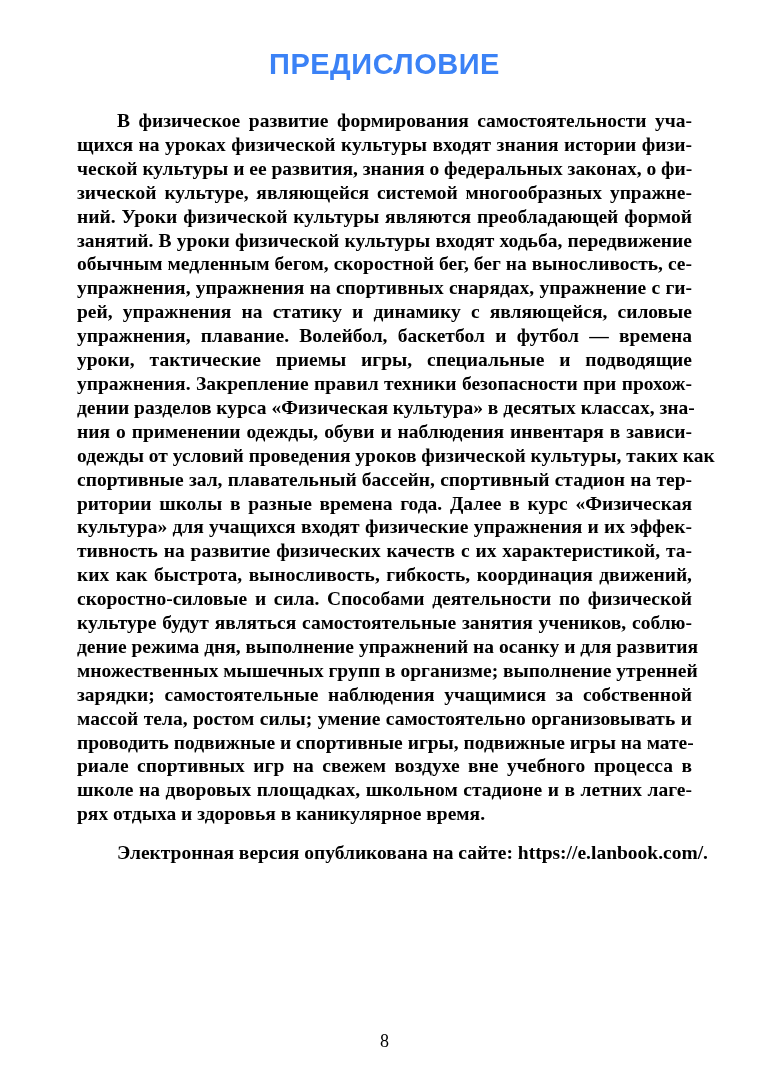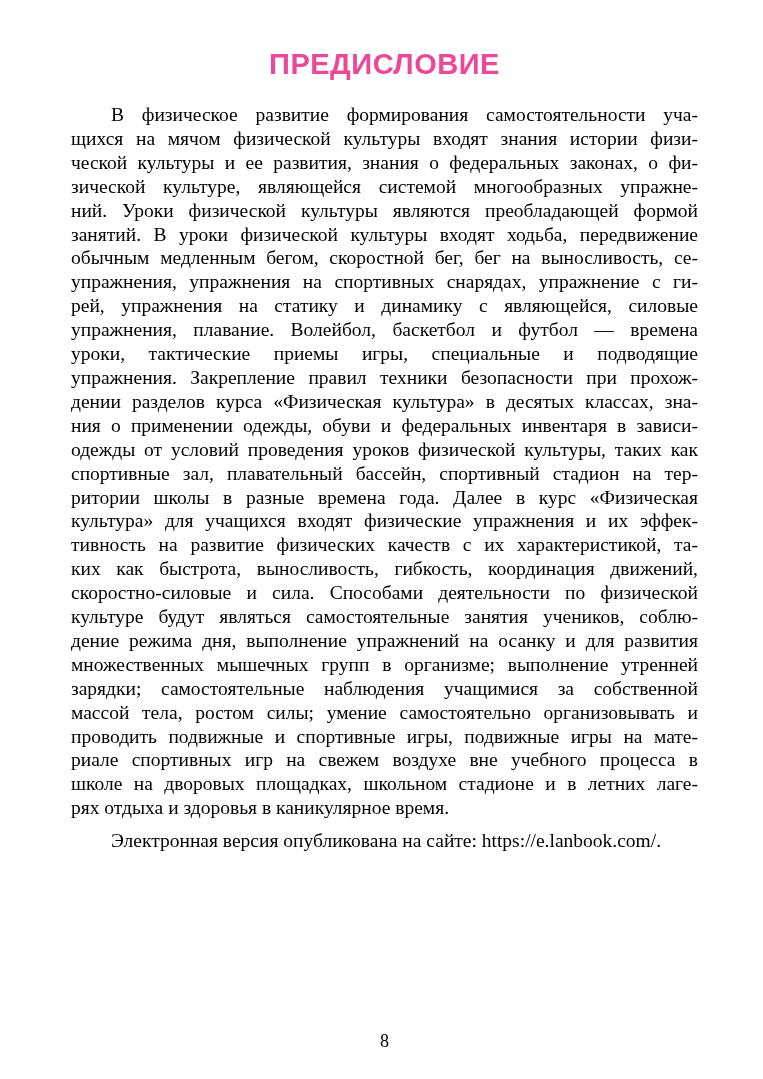--- a/index.html
+++ b/index.html
@@ -21,31 +21,32 @@
     top: 48px;
     left: 62px;
     width: 645px;
     margin: 0;
     text-align: center;
     font-family: "Liberation Sans", sans-serif;
     font-weight: bold;
     font-size: 29px;
     line-height: 32px;
     letter-spacing: 0.5px;
-    color: #ec4899;
+    color: #3b82f6;
   }
   .body-text {
     position: absolute;
     top: 94px;
     left: 62px;
     width: 645px;
   }
   .paragraph {
-    margin: 9px;
+    margin: 15px;
     padding: 0;
+    font-weight: bold;
   }
   .line {
     font-family: "Liberation Serif", serif;
     font-size: 19.5px;
     line-height: 23.9px;
     text-align: justify;
     text-align-last: justify;
     white-space: nowrap;
     color: #000000;
   }
@@ -70,33 +71,33 @@
 <body>
 
 <div class="page">
 
   <h1 class="title">ПРЕДИСЛОВИЕ</h1>
 
   <div class="body-text">
 
     <div class="paragraph">
       <div class="line indent">В физическое развитие формирования самостоятельности уча-</div>
-      <div class="line">щихся на мячом физической культуры входят знания истории физи-</div>
+      <div class="line">щихся на уроках физической культуры входят знания истории физи-</div>
       <div class="line">ческой культуры и ее развития, знания о федеральных законах, о фи-</div>
       <div class="line">зической культуре, являющейся системой многообразных упражне-</div>
       <div class="line">ний. Уроки физической культуры являются преобладающей формой</div>
       <div class="line">занятий. В уроки физической культуры входят ходьба, передвижение</div>
       <div class="line">обычным медленным бегом, скоростной бег, бег на выносливость, се-</div>
       <div class="line">упражнения, упражнения на спортивных снарядах, упражнение с ги-</div>
       <div class="line">рей, упражнения на статику и динамику с являющейся, силовые</div>
       <div class="line">упражнения, плавание. Волейбол, баскетбол и футбол — времена</div>
       <div class="line">уроки, тактические приемы игры, специальные и подводящие</div>
       <div class="line">упражнения. Закрепление правил техники безопасности при прохож-</div>
       <div class="line">дении разделов курса «Физическая культура» в десятых классах, зна-</div>
-      <div class="line">ния о применении одежды, обуви и федеральных инвентаря в зависи-</div>
+      <div class="line">ния о применении одежды, обуви и наблюдения инвентаря в зависи-</div>
       <div class="line">одежды от условий проведения уроков физической культуры, таких как</div>
       <div class="line">спортивные зал, плавательный бассейн, спортивный стадион на тер-</div>
       <div class="line">ритории школы в разные времена года. Далее в курс «Физическая</div>
       <div class="line">культура» для учащихся входят физические упражнения и их эффек-</div>
       <div class="line">тивность на развитие физических качеств с их характеристикой, та-</div>
       <div class="line">ких как быстрота, выносливость, гибкость, координация движений,</div>
       <div class="line">скоростно-силовые и сила. Способами деятельности по физической</div>
       <div class="line">культуре будут являться самостоятельные занятия учеников, соблю-</div>
       <div class="line">дение режима дня, выполнение упражнений на осанку и для развития</div>
       <div class="line">множественных мышечных групп в организме; выполнение утренней</div>

